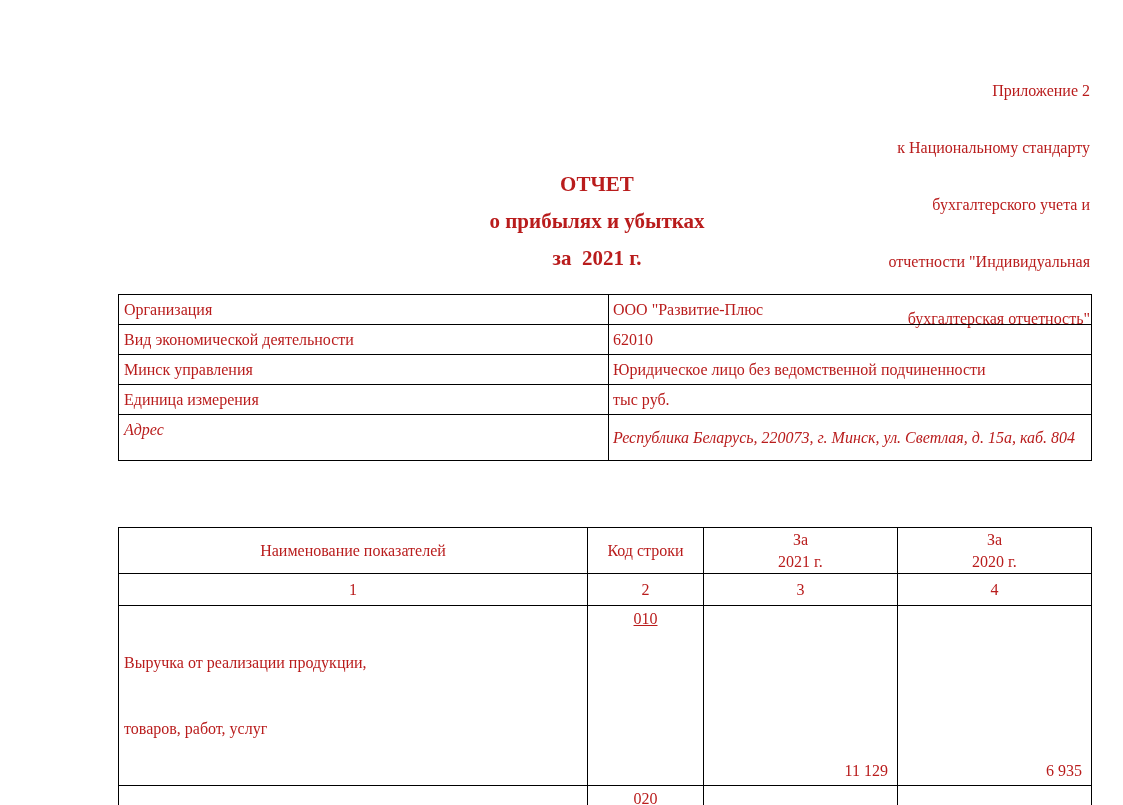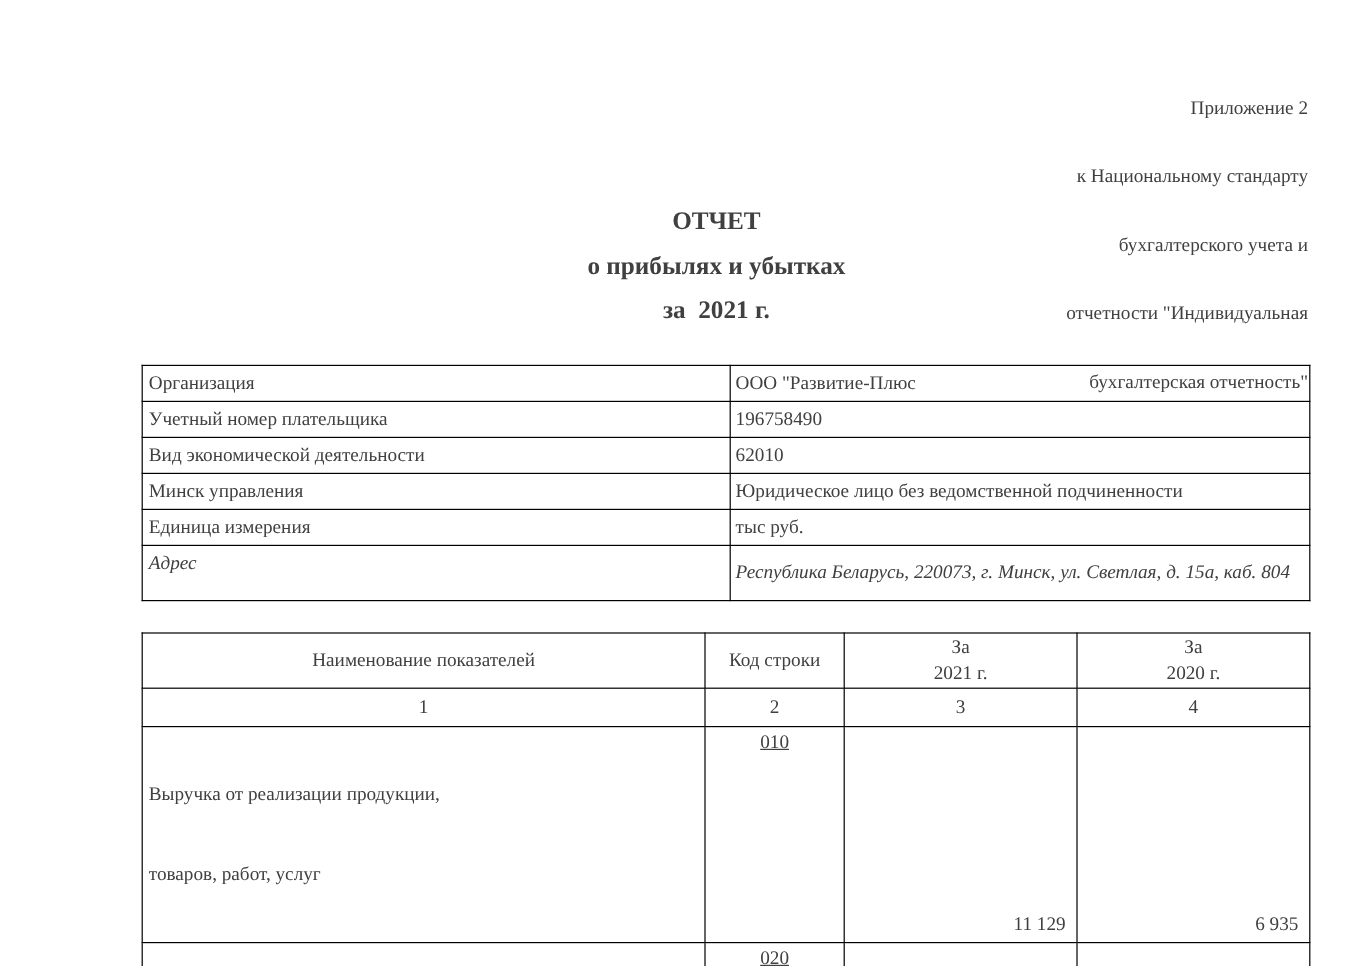--- a/index.html
+++ b/index.html
@@ -3,38 +3,38 @@
 <meta charset="utf-8">
 <style>
   * { margin:0; padding:0; box-sizing:border-box; }
   html,body { background:#ffffff; }
   .page {
     position:relative;
     width:1123px; height:805px;
     background:#ffffff;
     overflow:hidden;
     font-family:"Liberation Serif","DejaVu Serif",serif;
-    color:#404040;
+    color:#b91c1c;
   }
   
   .appendix-note {
     position:absolute; top:43px; right:33px;
     text-align:right; font-size:16px; line-height:19px;
     white-space:pre-wrap;
   }
   
   .title-block {
     position:absolute; left:122px; top:171px; width:950px;
     text-align:center; font-weight:bold;
   }
   .title-line { font-size:21px; line-height:27px; margin-bottom:10px; white-space:pre-wrap; }
   
   table { border-collapse:collapse; table-layout:fixed; font-size:16px; }
   td { border:1px solid #000; overflow:hidden; }
-  .info-table { position:absolute; left:118px; top:304px; width:973px; }
+  .info-table { position:absolute; left:118px; top:294px; width:973px; }
   .info-table td { vertical-align:middle; line-height:21px; }
   .info-label { padding:2px 4px 2px 5px; }
   .info-value { padding:2px 6px 2px 4px; }
   .row-h { height:30px; }
   .row-addr { height:46px;font-style:italic; }
   .row-addr .info-label { vertical-align:top; padding-top:4px; }
   .row-addr .info-value { line-height:22px; }
   .main-table { position:absolute; left:118px; top:527px; width:973px; }
   .main-table td { line-height:22px; }
   .hdr-row { height:46px; }
@@ -71,24 +71,20 @@
 
   <table class="info-table">
     <colgroup>
         <col style="width:490px">
         <col style="width:483px">
       </colgroup>
     <tbody>
         <tr class="row-h">
       <td class="info-label">Организация</td>
       <td class="info-value">ООО "Развитие-Плюс</td>
-    </tr>
-    <tr class="row-h">
-      <td class="info-label">Учетный номер плательщика</td>
-      <td class="info-value">196758490</td>
     </tr>
     <tr class="row-h">
       <td class="info-label">Вид экономической деятельности</td>
       <td class="info-value">62010</td>
     </tr>
     <tr class="row-h">
       <td class="info-label">Минск управления</td>
       <td class="info-value">Юридическое лицо без ведомственной подчиненности</td>
     </tr>
     <tr class="row-h">

